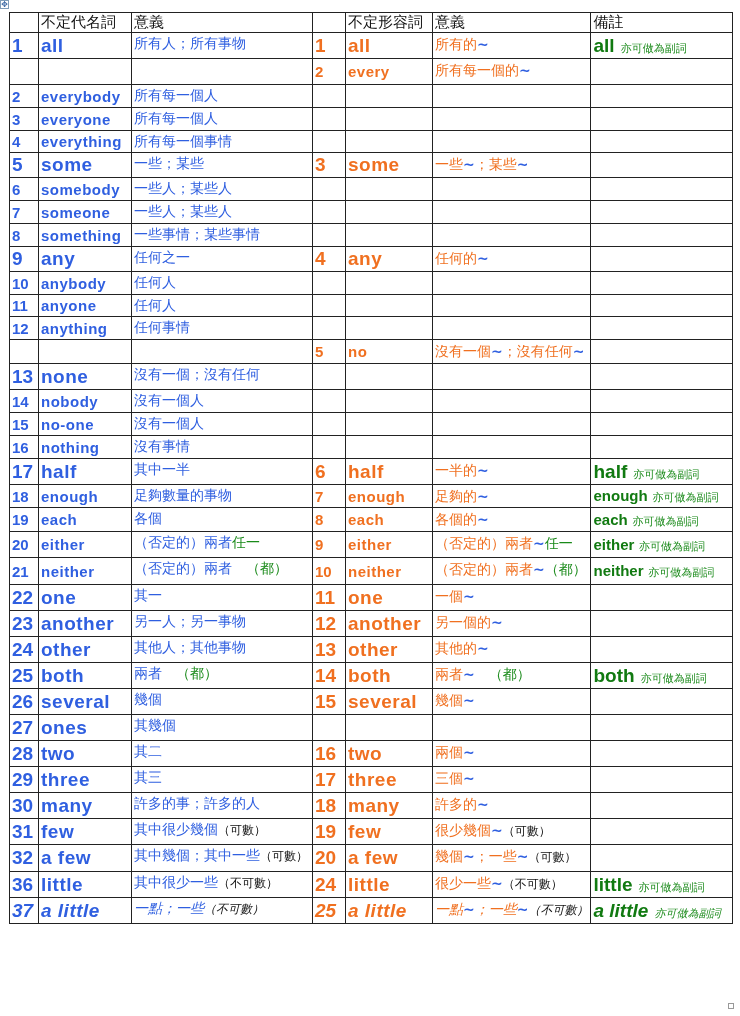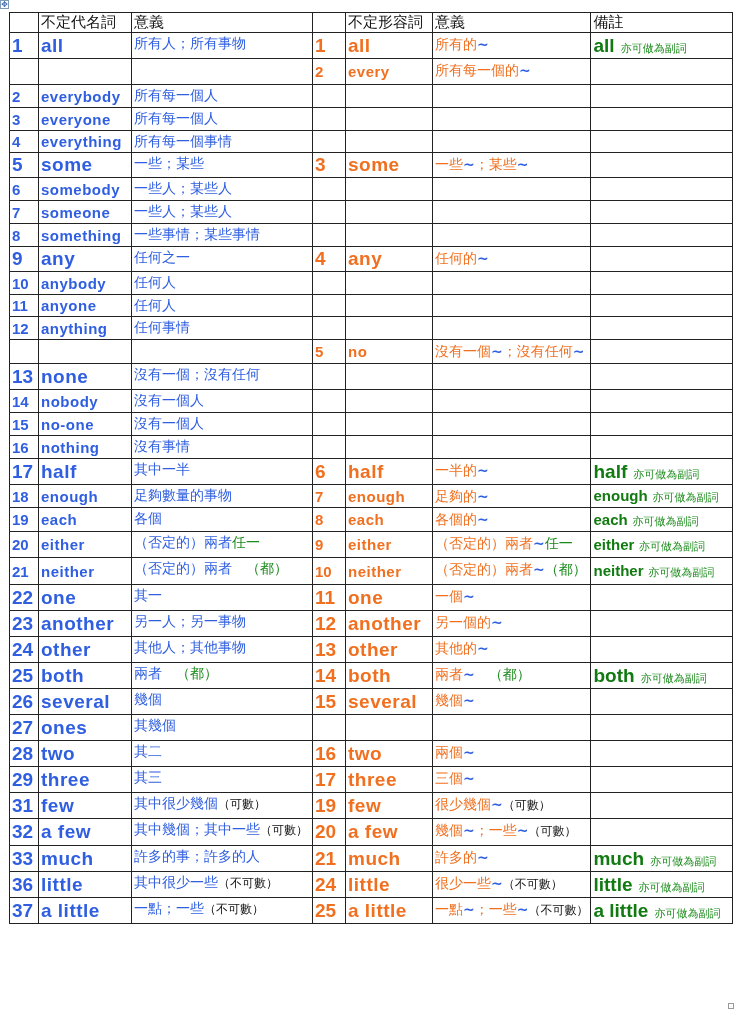--- a/index.html
+++ b/index.html
@@ -330,57 +330,57 @@
       </tr>
       <tr class="big" style="height: 26px;">
         <td class="num pnum">29</td>
         <td class="word pword">three</td>
         <td class="mean pmean"><span>其三</span></td>
         <td class="num anum">17</td>
         <td class="word aword">three</td>
         <td class="mean amean"><span>三個</span><span class="tilde">~</span></td>
         <td class="word"></td>
       </tr>
+      <tr class="big" style="height: 26px;">
+        <td class="num pnum">30</td>
+        <td class="word pword">many</td>
+        <td class="mean pmean"><span>許多的事；許多的人</span></td>
+        <td class="num anum">18</td>
+        <td class="word aword">many</td>
+        <td class="mean amean"><span>許多的</span><span class="tilde">~</span></td>
+        <td class="word"></td>
+      </tr>
       <tr class="big" style="height: 26px; margin-left: 32px;">
         <td class="num pnum">31</td>
         <td class="word pword">few</td>
         <td class="mean pmean"><span>其中很少幾個</span><span class="small-black">（可數）</span></td>
         <td class="num anum">19</td>
         <td class="word aword">few</td>
         <td class="mean amean"><span>很少幾個</span><span class="tilde">~</span><span class="small-black">（可數）</span></td>
         <td class="word"></td>
       </tr>
       <tr class="big" style="height: 27px;">
         <td class="num pnum">32</td>
         <td class="word pword">a few</td>
         <td class="mean pmean"><span>其中幾個；其中一些</span><span class="small-black">（可數）</span></td>
         <td class="num anum">20</td>
         <td class="word aword">a few</td>
         <td class="mean amean"><span>幾個</span><span class="tilde">~</span><span>；一些</span><span class="tilde">~</span><span class="small-black">（可數）</span></td>
         <td class="word"></td>
       </tr>
       <tr class="big" style="height: 26px;">
-        <td class="num pnum">33</td>
-        <td class="word pword">much</td>
-        <td class="mean pmean"><span>許多的事；許多的人</span></td>
-        <td class="num anum">21</td>
-        <td class="word aword">much</td>
-        <td class="mean amean"><span>許多的</span><span class="tilde">~</span></td>
-        <td class="word"><span class="nword">much</span> <span class="nnote">亦可做為副詞</span></td>
-      </tr>
-      <tr class="big" style="height: 26px;">
         <td class="num pnum">36</td>
         <td class="word pword">little</td>
         <td class="mean pmean"><span>其中很少一些</span><span class="small-black">（不可數）</span></td>
         <td class="num anum">24</td>
         <td class="word aword">little</td>
         <td class="mean amean"><span>很少一些</span><span class="tilde">~</span><span class="small-black">（不可數）</span></td>
         <td class="word"><span class="nword">little</span> <span class="nnote">亦可做為副詞</span></td>
       </tr>
-      <tr class="big" style="height: 26px;">
+      <tr class="big" style="height: 26px; font-style: italic;">
         <td class="num pnum">37</td>
         <td class="word pword">a little</td>
         <td class="mean pmean"><span>一點；一些</span><span class="small-black">（不可數）</span></td>
         <td class="num anum">25</td>
         <td class="word aword">a little</td>
         <td class="mean amean"><span>一點</span><span class="tilde">~</span><span>；一些</span><span class="tilde">~</span><span class="small-black">（不可數）</span></td>
         <td class="word"><span class="nword">a little</span> <span class="nnote">亦可做為副詞</span></td>
       </tr>
     </tbody>
 </table>

